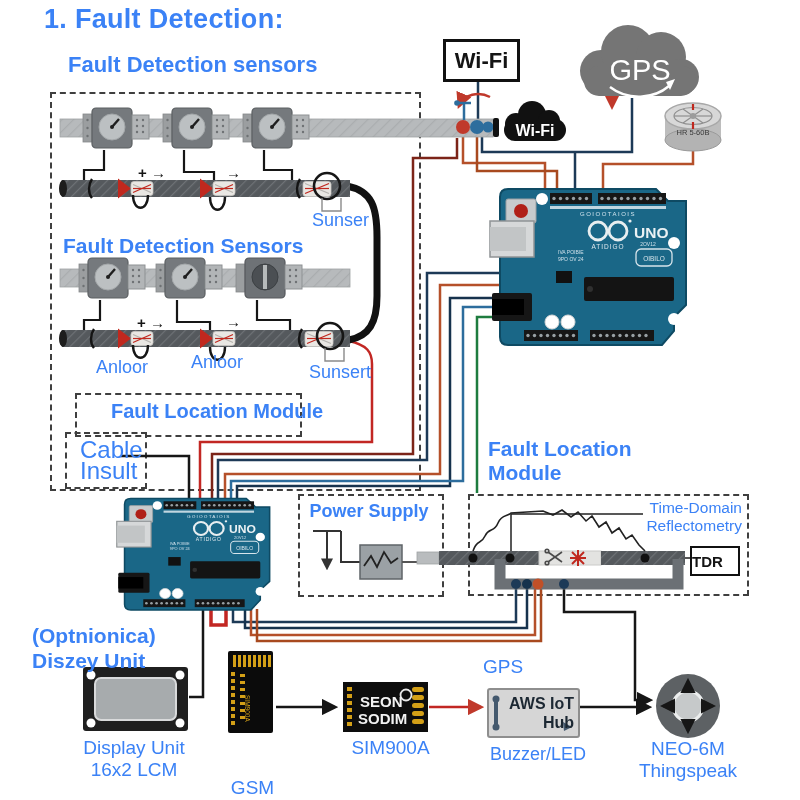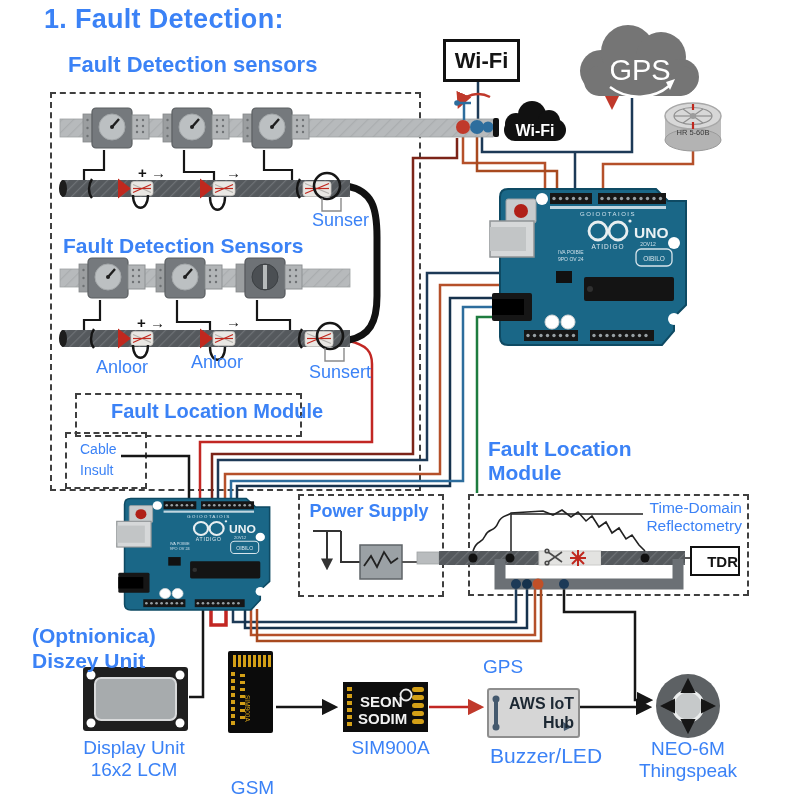--- a/index.html
+++ b/index.html
@@ -8,27 +8,27 @@
   .abs{position:absolute;}
   .dashed{border:2px dashed #3f3f3f;z-index:0;}
   svg#art{position:absolute;left:0;top:0;z-index:1;}
   .lbl{position:absolute;z-index:2;white-space:nowrap;color:#3b82f6;}
   .ctr{text-align:center;}
   .title{font-size:27px;font-weight:700;letter-spacing:.3px;}
   .h1{font-size:22px;font-weight:600;}
   .h2{font-size:21px;font-weight:600;}
   .tag{font-size:18px;font-weight:500;}
   .boxlbl{font-size:20px;font-weight:600;}
-  .small2{font-size:14px;line-height:21px;font-weight:500;}
+  .small2{font-size:24px;line-height:21px;font-weight:500;}
   .flr{font-size:21px;font-weight:600;line-height:24px;}
   .bot{font-size:19px;line-height:22px;font-weight:500;}
   .wifibox{left:443px;top:39px;width:71px;height:37px;border:3px solid #111;background:#fff;
            display:flex;align-items:center;justify-content:center;font-size:22px;font-weight:700;z-index:2;}
   .tdrbox{left:690px;top:546px;width:46px;height:26px;border:2px solid #111;background:#fff;
-          display:flex;align-items:center;justify-content:flex-end;font-size:15px;font-weight:600;z-index:2;}
+          display:flex;align-items:center;justify-content:flex-start;font-size:15px;font-weight:600;z-index:2;}
   .awstxt{left:506px;top:694px;width:68px;text-align:right;font-size:16px;font-weight:600;
           line-height:19px;color:#1c2833;z-index:2;}
 </style>
 </head>
 <body>
 
 <div id="stage">
 
   <div class="abs dashed" style="left:50px;top:92px;width:367px;height:395px;"></div>
   <div class="abs dashed" style="left:75px;top:393px;width:223px;height:40px;"></div>
@@ -480,19 +480,19 @@
   <div class="lbl ctr bot" style="left:200px;top:737px;width:105px;margin-top:40px;">
     <div>GSM</div>
     <div>SIM900A</div>
   </div>
   <div class="lbl ctr bot" style="left:338px;top:737px;width:105px;">SIM900A</div>
   <div class="lbl" style="left:483px;top:656px;font-size:19px;font-weight:500;">GPS</div>
   <div class="abs awstxt">
     <div>AWS IoT</div>
     <div>Hub</div>
   </div>
-  <div class="lbl" style="left:490px;top:744px;font-size:21px;font-weight:500;">Buzzer/LED</div>
+  <div class="lbl" style="left:490px;top:744px;font-size:18px;font-weight:500;">Buzzer/LED</div>
   <div class="lbl ctr bot" style="left:633px;top:738px;width:110px;">
     <div>NEO-6M</div>
     <div>Thingspeak</div>
   </div>
 
 </div>
 
 </body></html>

